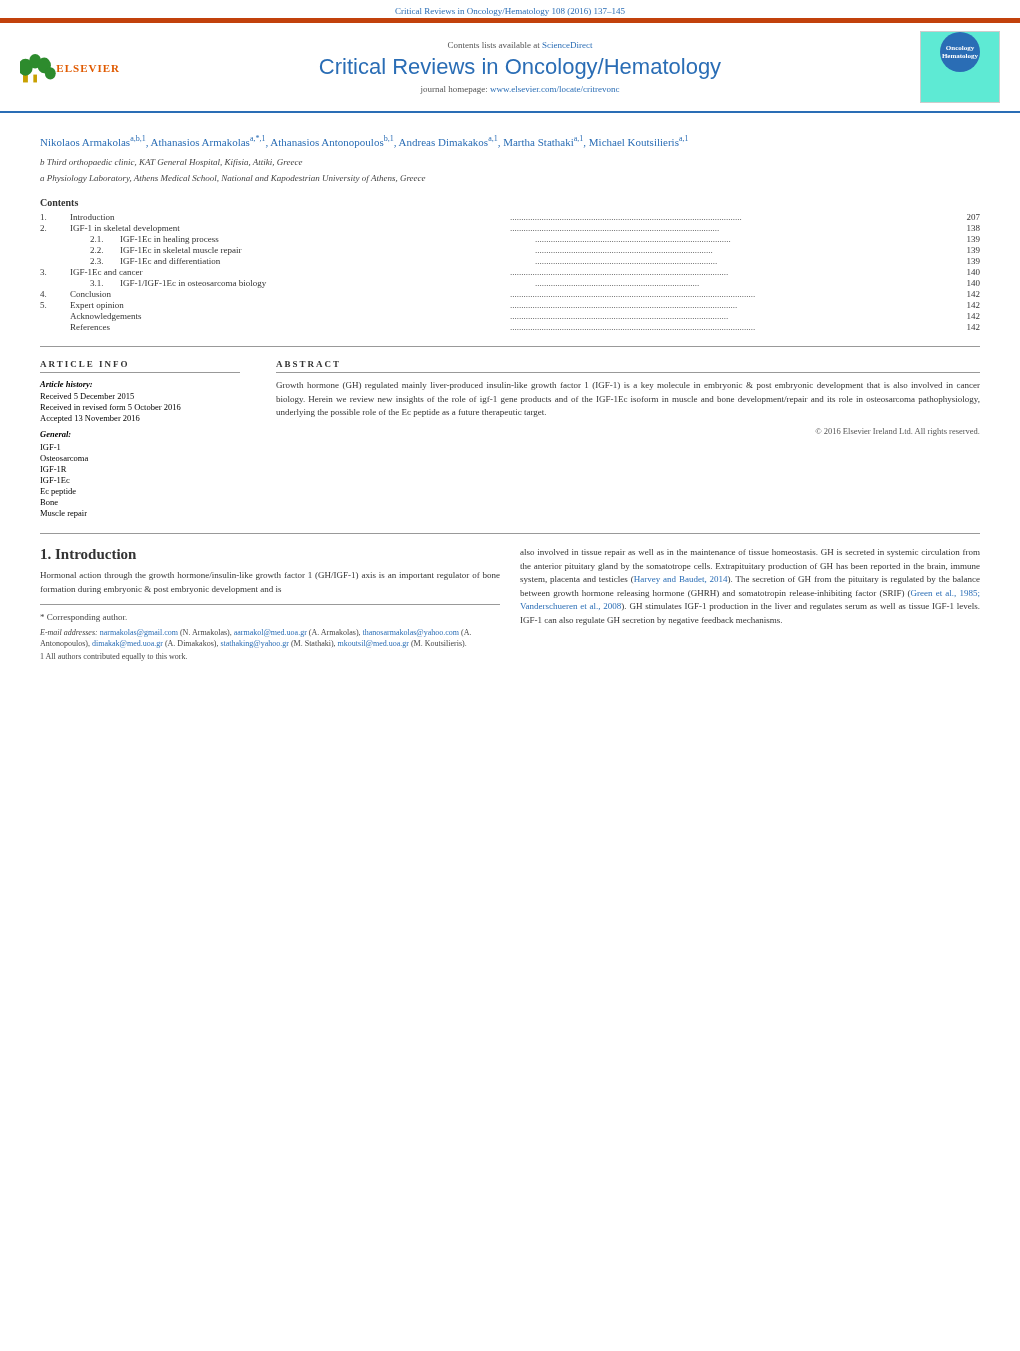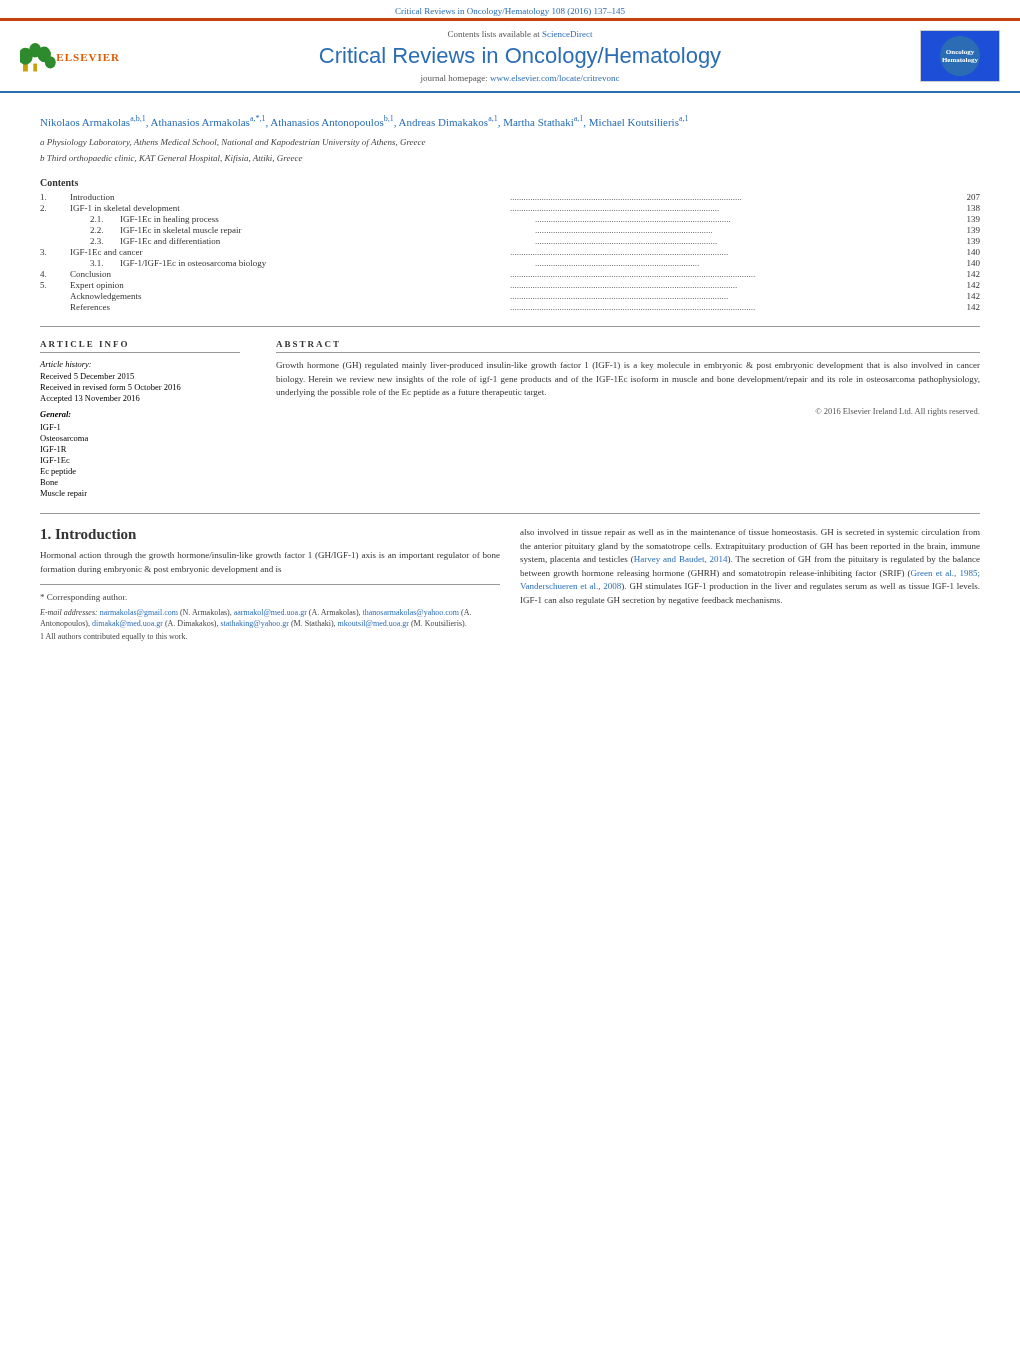--- a/index.html
+++ b/index.html
@@ -18,21 +18,21 @@
       background: #fff;
       padding: 0;
     }
 
     
     .journal-top-bar {
       text-align: center;
       font-size: 9px;
       color: #2a6db5;
       padding: 6px 0 2px 0;
-      border-bottom: 3px solid #c2410c;
+      border-bottom: 5px solid #c2410c;
     }
 
     .journal-header {
       display: flex;
       align-items: center;
       justify-content: space-between;
       padding: 8px 20px;
       border-bottom: 2px solid #2a6db5;
     }
 
@@ -83,29 +83,28 @@
       font-size: 9px;
       color: #555;
     }
 
     .journal-homepage a {
       color: #2a6db5;
     }
 
     .journal-logo-right {
       width: 80px;
-      height: 52px;
+      height: 72px;
       border: 1px solid #ccc;
       display: flex;
       flex-direction: column;
       align-items: center;
-      justify-content: center;
       font-size: 8px;
       color: #555;
-      background: #1d4ed8;
+      background: #5eead4;
     }
 
     .logo-circle {
       width: 40px;
       height: 40px;
       border-radius: 50%;
       background: #2a6db5;
       display: flex;
       align-items: center;
       justify-content: center;
@@ -250,21 +249,21 @@
       padding-bottom: 3px;
       margin-bottom: 6px;
     }
 
     .article-history {
       font-size: 8.5px;
       margin-bottom: 6px;
     }
 
     .history-label {
-      font-weight: normal;
+      font-weight: bold;
       font-style: italic;
       display: block;
       margin-bottom: 2px;
     }
 
     .history-line {
       display: block;
       margin-bottom: 1px;
     }
 
@@ -422,22 +421,22 @@
   </div>
 
   <div class="article-content">
 
 
     <div class="authors">
       <span>Nikolaos Armakolas<sup>a,b,1</sup>, Athanasios Armakolas<sup>a,*,1</sup>, Athanasios Antonopoulos<sup>b,1</sup>, Andreas Dimakakos<sup>a,1</sup>, Martha Stathaki<sup>a,1</sup>, Michael Koutsilieris<sup>a,1</sup></span>
     </div>
 
     <div class="affiliations">
+      <div class="affiliation-line">b Third orthopaedic clinic, KAT General Hospital, Kifisia, Attiki, Greece</div>
       <div class="affiliation-line">a Physiology Laboratory, Athens Medical School, National and Kapodestrian University of Athens, Greece</div>
-      <div class="affiliation-line">b Third orthopaedic clinic, KAT General Hospital, Kifisia, Attiki, Greece</div>
     </div>
 
     <div class="contents-section">
       <div class="contents-heading">Contents</div>
       <div class="toc-table">
 
         <div class="toc-row">
           <span class="toc-num">1.</span>
           <span class="toc-title">Introduction</span>
           <span class="toc-dots">.......................................................................................................</span>

